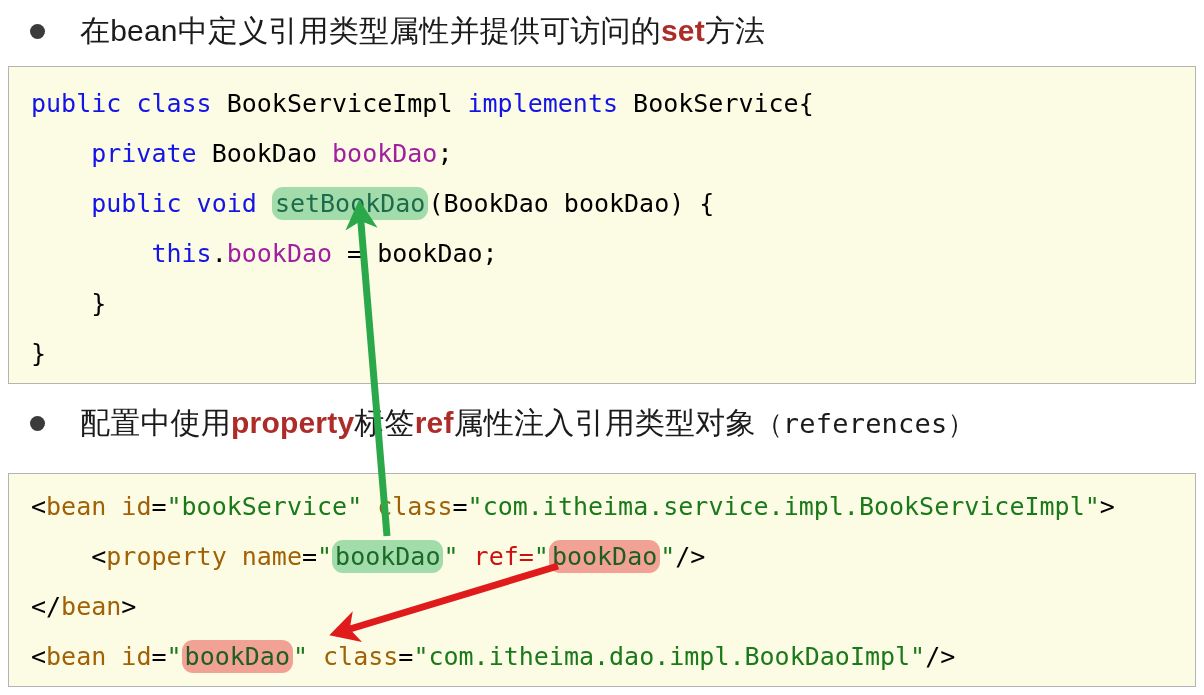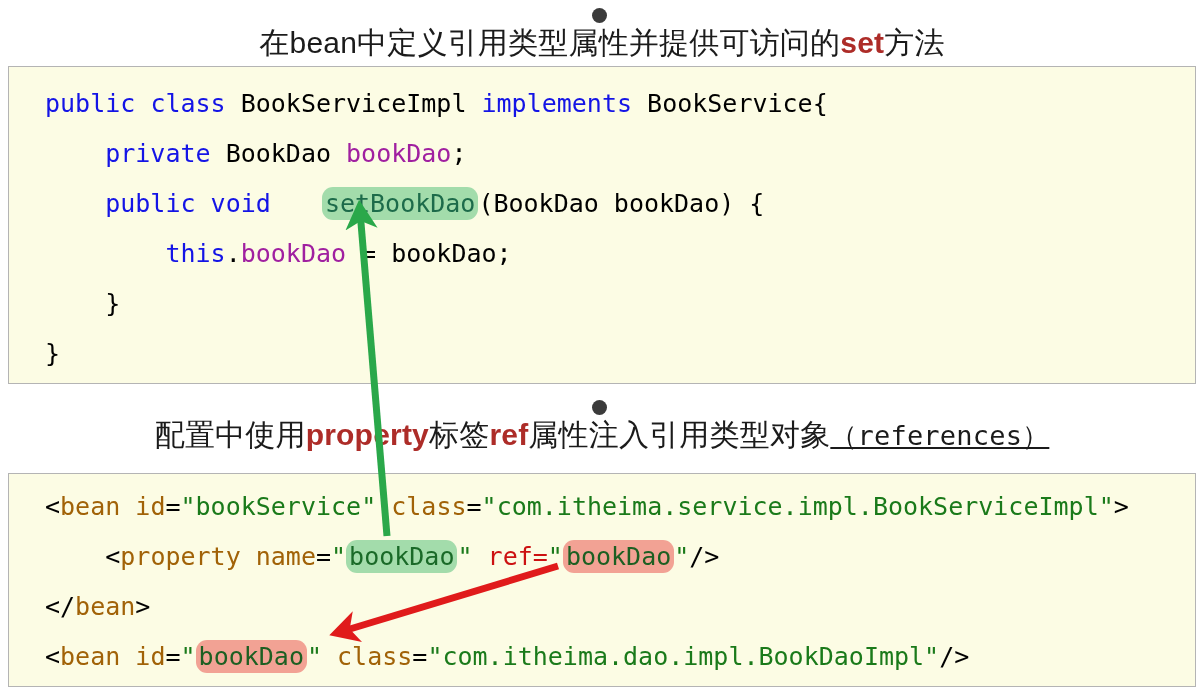--- a/index.html
+++ b/index.html
@@ -21,21 +21,20 @@
     inset: 0;
   }
 
   
   .bullet-row {
     display: flex;
     align-items: center;
     position: absolute;
     left: 0;
     right: 0;
-    flex-direction: column;
   }
   .bullet-dot {
     width: 15px;
     height: 15px;
     border-radius: 50%;
     background: #3b3b3b;
     margin-left: 30px;
     margin-right: 35px;
     flex: 0 0 auto;
   }
@@ -46,21 +45,20 @@
     white-space: nowrap;
     font-family: "Liberation Sans", "DejaVu Sans", sans-serif;
   }
   .kw-red {
     color: #ad2c28;
     font-weight: bold;
   }
   .paren-mono {
     font-family: "DejaVu Sans Mono", "Liberation Mono", monospace;
     font-size: 27px;
-    text-decoration: underline;
   }
 
   #bullet-1 { top: 8px; height: 46px; }
   #bullet-2 { top: 400px; height: 46px; }
 
   
   .code-block {
     position: absolute;
     left: 8px;
     right: 8px;
@@ -72,40 +70,39 @@
     line-height: 50px;
     color: #000000;
     padding: 12px 0 12px 0;
     white-space: pre;
     overflow: hidden;
   }
   #code-java { top: 66px; height: 318px; }
   #code-xml  { top: 473px; height: 214px; padding-top: 8px; }
 
   .code-line {
-    padding-left: 36px;
+    padding-left: 22px;
     height: 50px;
   }
 
   
   .t-kw     { color: #1414e6; }        
   .t-var    { color: #a020a0; }        
   .t-plain  { color: #000000; }
   .t-tag    { color: #a16207; }        
   .t-str    { color: #1a7a1a; }        
   .t-refattr{ color: #cc1111; }        
   .t-brk    { color: #000000; }
 
   
   .hl-green {
     background: #a3dcab;
     border-radius: 11px;
     padding: 2px 3px;
     color: #1d6b4a;
-    margin-left: 36px;
   }
   .hl-green-str {
     background: #a3dcab;
     border-radius: 11px;
     padding: 2px 3px;
     color: #1a6a28;
   }
   .hl-red {
     background: #f2a294;
     border-radius: 11px;

